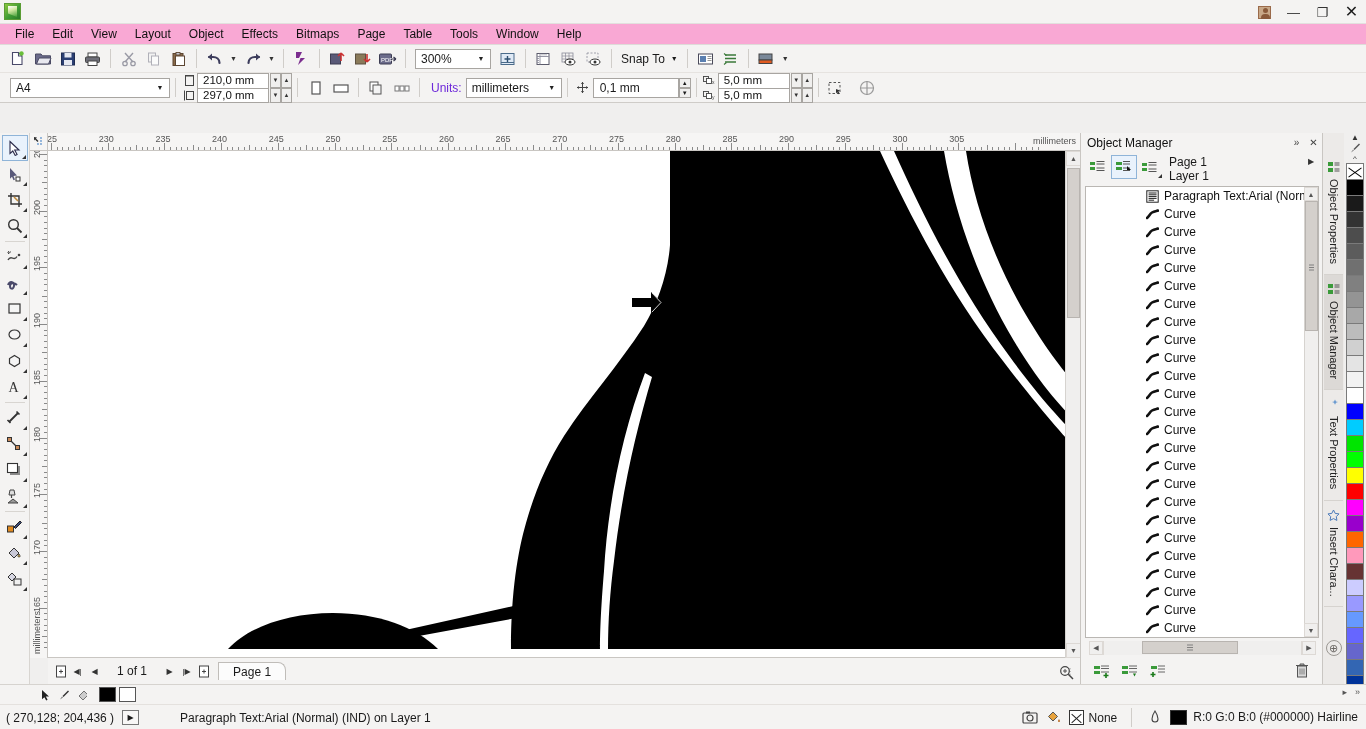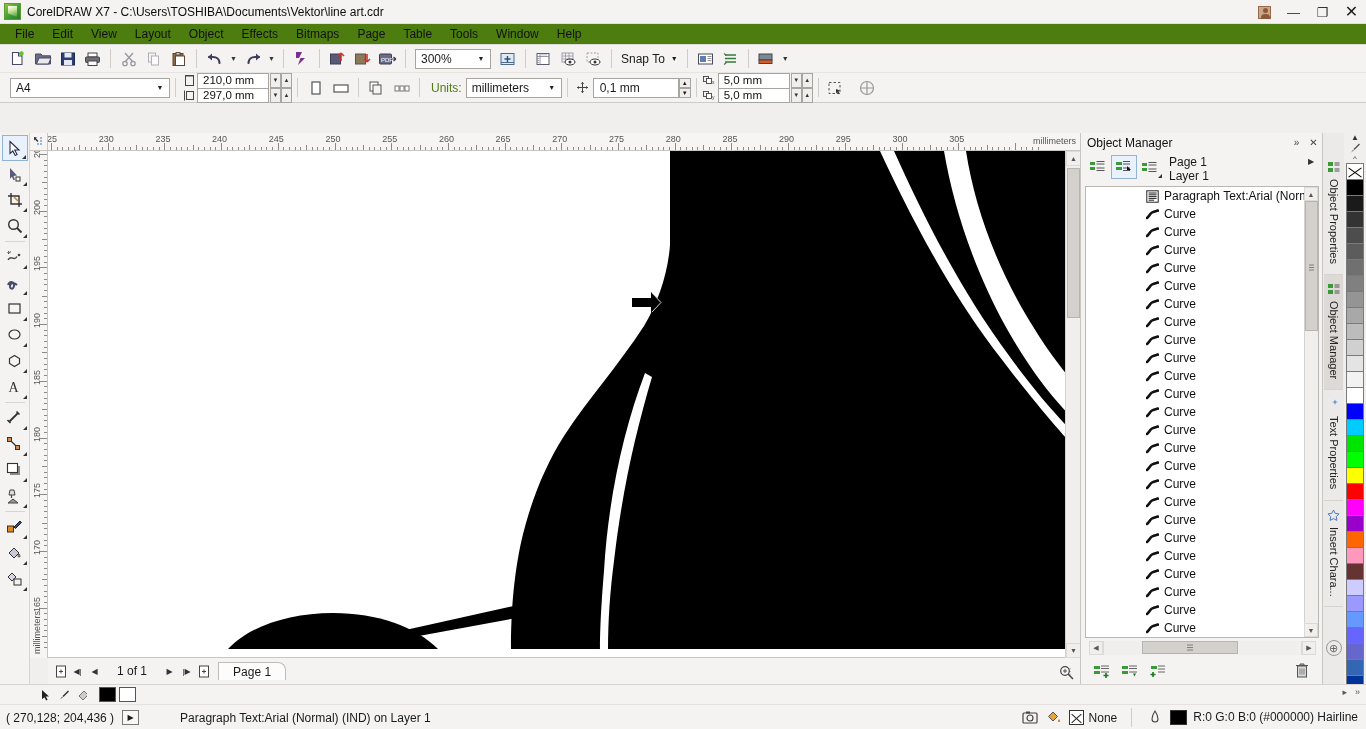--- a/index.html
+++ b/index.html
@@ -47,21 +47,21 @@
     content:""; position:absolute; left:4px; top:1px; width:5px; height:5px;
     border-radius:50%; background:#8a5a3a;
   }
   .user-glyph::after {
     content:""; position:absolute; left:2px; top:7px; width:9px; height:5px;
     border-radius: 4px 4px 0 0; background:#8a5a3a;
   }
 
   
   .menubar {
-    height: 21px; background: #4d7c0f; display: flex; align-items: center;
+    height: 21px; background: #f9a8d4; display: flex; align-items: center;
     padding-left: 6px; border-bottom: 1px solid #dedbd8;
   }
   .menu-item {
     padding: 2px 9px; font-size: 12px; color: #111; line-height: 15px;
   }
 
   
   .toolbar {
     height: 28px; background: #f4f3f2; display: flex; align-items: center;
     padding-left: 5px; gap: 0px; border-bottom: 1px solid #e6e3e0;
@@ -106,21 +106,21 @@
   }
   .nudge-field {
     width: 86px; height: 20px; border: 1px solid #a8a5a1; background: #fff;
     font-size: 12px; line-height: 18px; padding-left: 6px;
   }
   .nudge-spin { display: flex; flex-direction: column; }
   .nudge-spin div {
     width: 12px; height: 10px; border: 1px solid #a8a5a1; background: #f0efee;
     display: flex; align-items: center; justify-content: center; font-size: 6px;
   }
-  .lbl { font-size: 12px; color: #4d7c0f; padding: 0 4px 0 6px; white-space: nowrap; }
+  .lbl { font-size: 12px; color: #6d28d9; padding: 0 4px 0 6px; white-space: nowrap; }
   .snapto {
     display: flex; align-items: center; font-size: 12px; padding: 0 4px; height: 22px;
   }
 
   
   .doctabs {
     height: 19px; background: #eceae8; display: flex; align-items: flex-end;
     padding-left: 28px; border-bottom: 1px solid #9fb6ce;
   }
   .doctab {
@@ -355,21 +355,20 @@
   .sb-outline { display: flex; gap: 6px; font-size: 12px; }
   .sb-outsw2 { width: 17px; height: 15px; background: #000; border: 1px solid #333; }
 </style>
 </head>
 <body>
 
 <div id="app">
 
   <div class="titlebar">
     <div class="app-logo"></div>
-    <span class="title-text">CorelDRAW X7 - C:\Users\TOSHIBA\Documents\Vektor\line art.cdr</span>
     <div class="win-controls">
       <div class="win-btn user">
         <span class="user-glyph"></span>
       </div>
       <div class="win-btn">—</div>
       <div class="win-btn">❐</div>
       <div class="win-btn close">✕</div>
     </div>
   </div>
 

